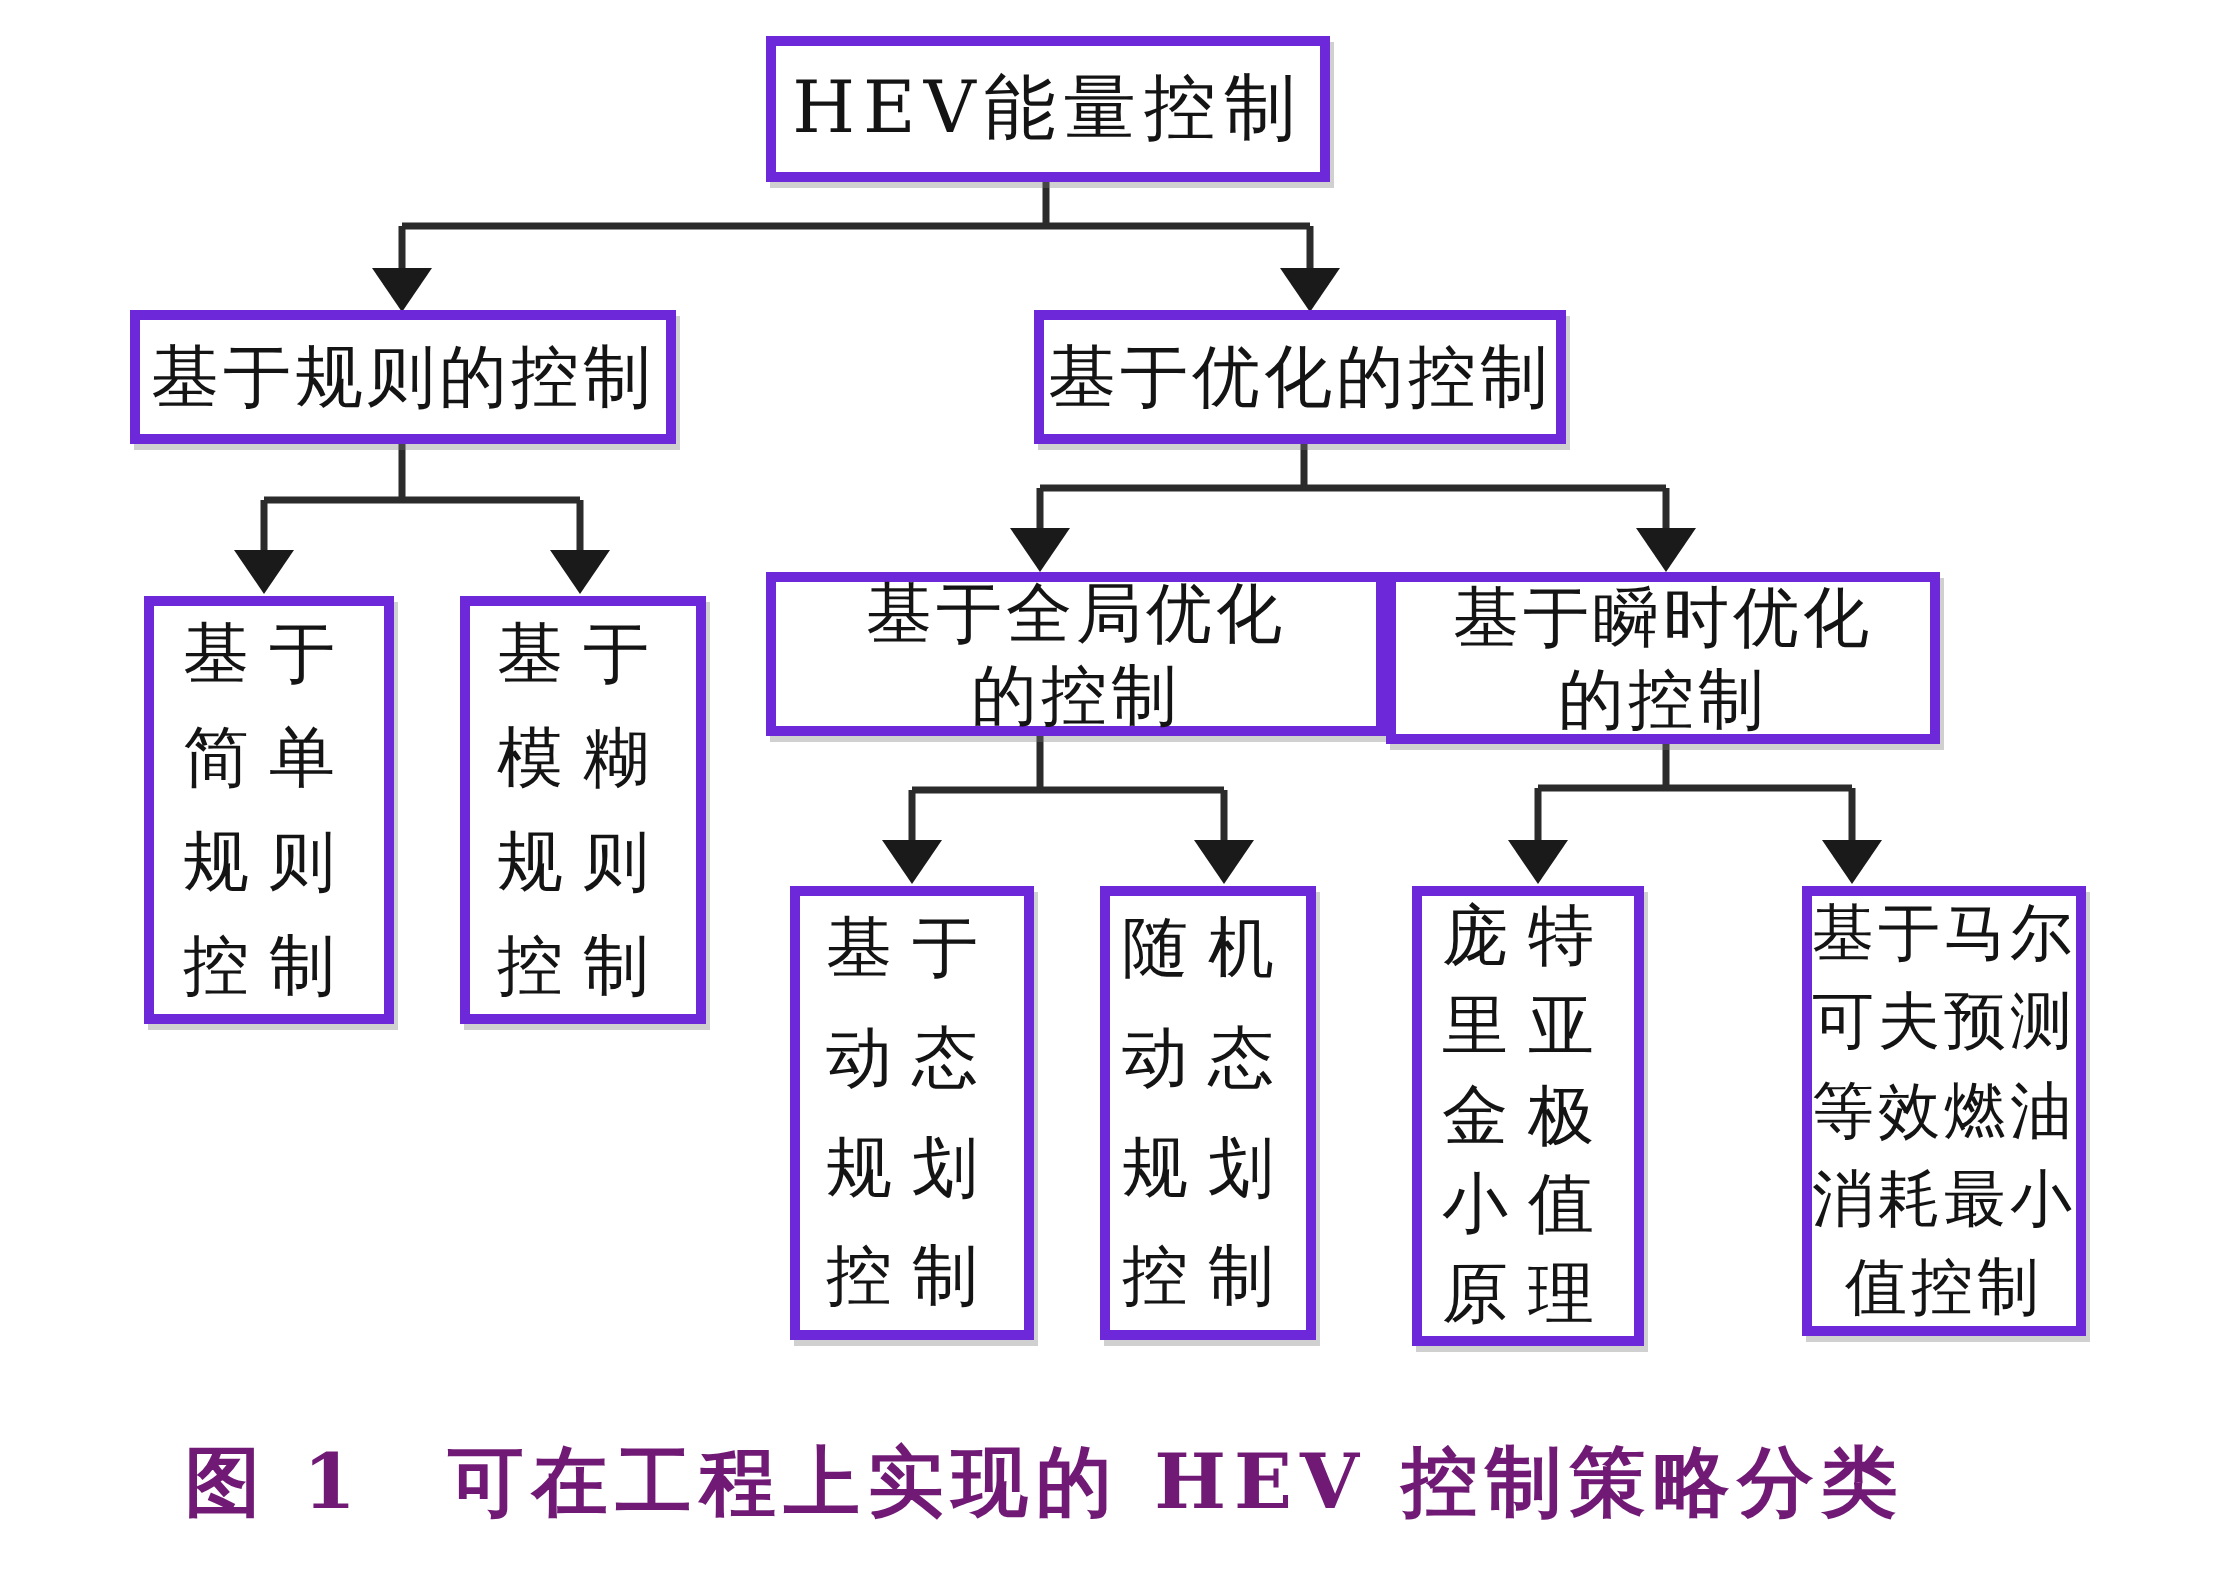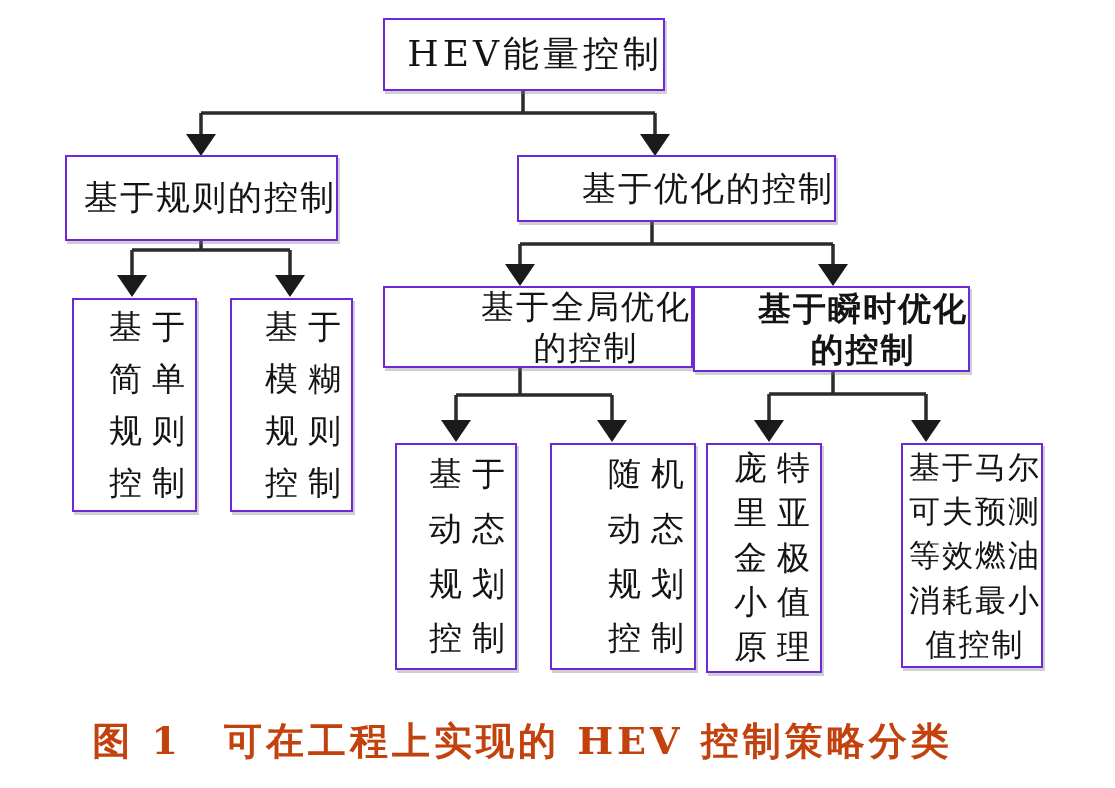--- a/index.html
+++ b/index.html
@@ -17,25 +17,25 @@
   }
   .connector-layer {
     position: absolute;
     left: 0;
     top: 0;
     pointer-events: none;
   }
   .node {
     position: absolute;
     box-sizing: border-box;
-    border: 2px solid #6d28d9;
+    border: 5px solid #6d28d9;
     background: #ffffff;
     display: flex;
     align-items: center;
-    justify-content: flex-end;
+    justify-content: center;
     text-align: center;
     color: #141414;
     box-shadow: 2px 3px 0 rgba(120,120,120,0.35);
   }
   .node span {
     white-space: pre-line;
     display: block;
   }
   .lv1 { font-size: 36px; letter-spacing: 4px; }
   .lv2 { font-size: 34px; letter-spacing: 2px; }
@@ -46,21 +46,21 @@
   .leaf-d { font-size: 31px; letter-spacing: 2px;  line-height: 1.42; }
   .caption {
     position: absolute;
     left: 0;
     top: 716px;
     width: 1045px;
     text-align: center;
     font-size: 38px;
     font-weight: bold;
     letter-spacing: 4px;
-    color: #c2410c;
+    color: #701a75;
   }
 </style>
 </head>
 <body>
 
 <div class="canvas">
 
   <svg class="connector-layer" width="1115" height="788" viewBox="0 0 1115 788">
     <g stroke="#2b2b2b" stroke-width="3.5" fill="none">
       <path d="M523 91 V113 M201 113 H655 M201 113 V136 M655 113 V136"></path>
@@ -80,34 +80,34 @@
       <polygon points="597,420 627,420 612,442"></polygon>
       <polygon points="754,420 784,420 769,442"></polygon>
       <polygon points="911,420 941,420 926,442"></polygon>
     </g>
   </svg>
 
   <div class="node lv1" style="left:383px; top:18px; width:282px; height:73px;">
     <span>HEV能量控制</span>
   </div>
 
-  <div class="node lv2" style="left:65px; top:155px; width:273px; height:86px;">
+  <div class="node lv2" style="left:65px; top:155px; width:273px; height:67px;">
     <span>基于规则的控制</span>
   </div>
 
-  <div class="node lv2" style="left:517px; top:155px; width:319px; height:67px;">
+  <div class="node lv2" style="left:517px; top:155px; width:266px; height:67px;">
     <span>基于优化的控制</span>
   </div>
 
   <div class="node lv3" style="left:383px; top:286px; width:310px; height:82px;">
     <span>基于全局优化
 的控制</span>
   </div>
 
-  <div class="node lv3" style="left:693px; top:286px; width:277px; height:86px;font-weight:bold;">
+  <div class="node lv3" style="left:693px; top:286px; width:277px; height:86px;">
     <span>基于瞬时优化
 的控制</span>
   </div>
 
   <div class="node leaf-a" style="left:72px; top:298px; width:125px; height:214px;">
     <span>基于
 简单
 规则
 控制</span>
   </div>
@@ -119,21 +119,21 @@
 控制</span>
   </div>
 
   <div class="node leaf-b" style="left:395px; top:443px; width:122px; height:227px;">
     <span>基于
 动态
 规划
 控制</span>
   </div>
 
-  <div class="node leaf-b" style="left:550px; top:443px; width:146px; height:227px;">
+  <div class="node leaf-b" style="left:550px; top:443px; width:108px; height:227px;">
     <span>随机
 动态
 规划
 控制</span>
   </div>
 
   <div class="node leaf-c" style="left:706px; top:443px; width:116px; height:230px;">
     <span>庞特
 里亚
 金极

